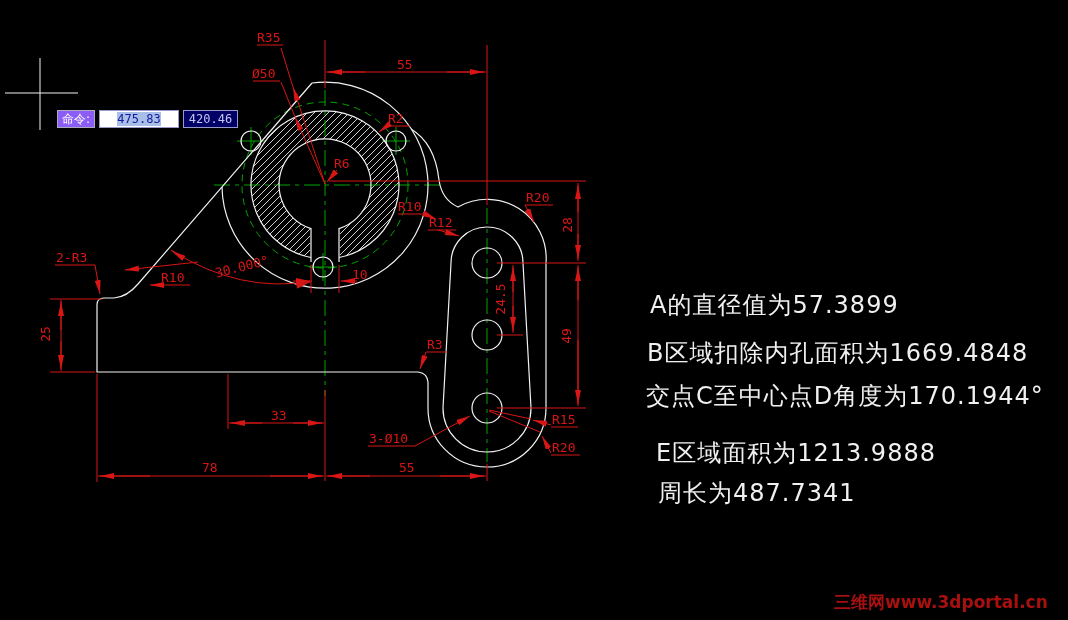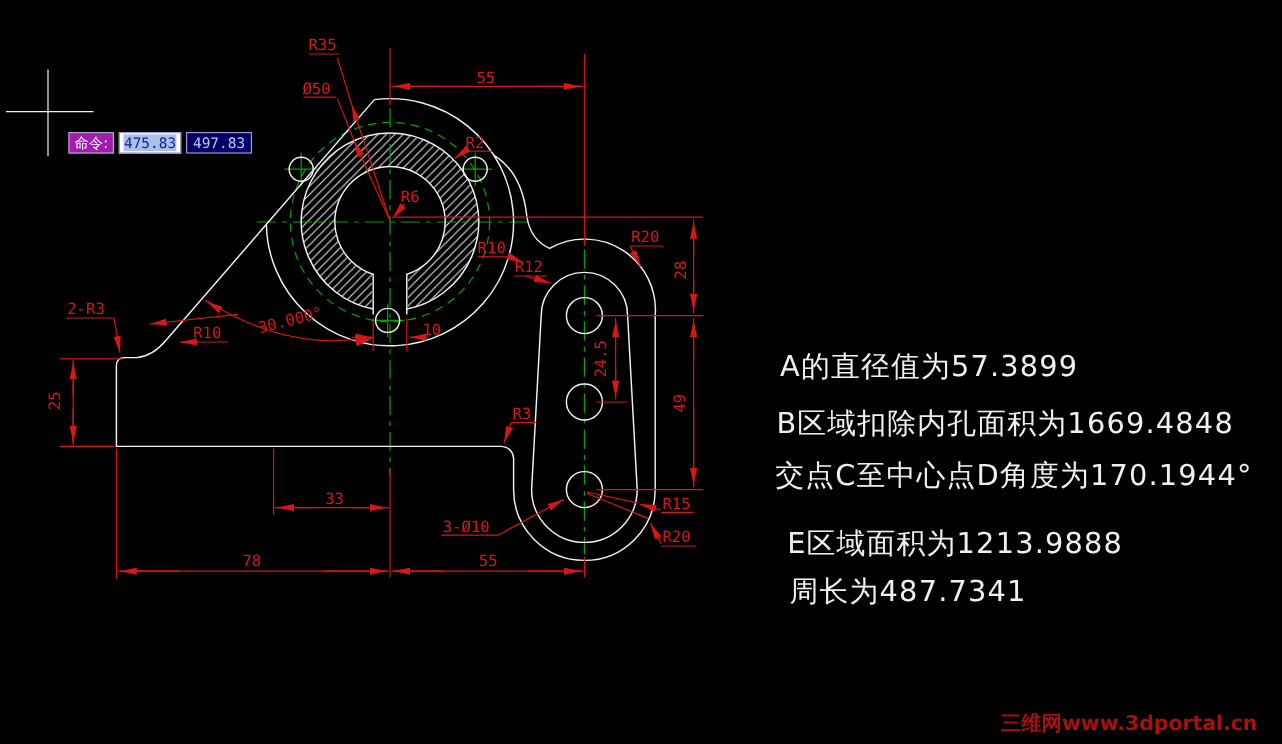--- a/index.html
+++ b/index.html
@@ -1,22 +1,22 @@
 <!DOCTYPE html>
 <html><head>
 <meta charset="utf-8">
 <style>
   html,body{margin:0;padding:0;background:#000;}
   .screen{position:relative;width:1068px;height:620px;background:#000;overflow:hidden;
           font-family:"DejaVu Sans", sans-serif;text-align:center;}
   svg text{font-family:"DejaVu Sans Mono", monospace;}
   .cmdbar{position:absolute;left:57px;top:110px;display:flex;gap:4px;
           font-family:"DejaVu Sans", sans-serif;font-size:12px;line-height:16px;}
-  .cmd-label{background:#a21caf;border:1px solid #aab;color:#fff;padding:0 4px;height:16px;}
-  .cmd-field1{background:#fff;border:1px solid #99c;height:16px;width:48px;padding:0 1px;
+  .cmd-label{background:#8b5cf6;border:1px solid #aab;color:#fff;padding:0 4px;height:16px;}
+  .cmd-field1{background:#fff;border:1px solid #99c;height:16px;width:48px;padding:0 15px;
               font-family:"DejaVu Sans Mono", monospace;}
   .cmd-field1 span{background:#a8c0e8;color:#1818a0;}
   .cmd-field2{background:#000066;border:1px solid #99c;height:16px;width:49px;padding:0 2px;
               color:#c4c4f0;font-family:"DejaVu Sans Mono", monospace;}
   .cjk{fill:#f0f0f0;font-family:"DejaVu Sans", sans-serif;letter-spacing:1px;}
   .wm{fill:#a81010;font-family:"DejaVu Sans", sans-serif;font-weight:bold;}
 </style>
 </head>
 <body>
 
@@ -171,16 +171,16 @@
 
   <g stroke="#f2f2f2" stroke-width="1">
     <path d="M5,93 H78 M40,58 V130"></path>
   </g>
 </svg>
 
 
 <div class="cmdbar">
   <div class="cmd-label">命令:</div>
   <div class="cmd-field1"><span>475.83</span></div>
-  <div class="cmd-field2"><span>497.83</span></div>
+  <div class="cmd-field2"><span>420.46</span></div>
 </div>
 
 </div>
 
 </body></html>

